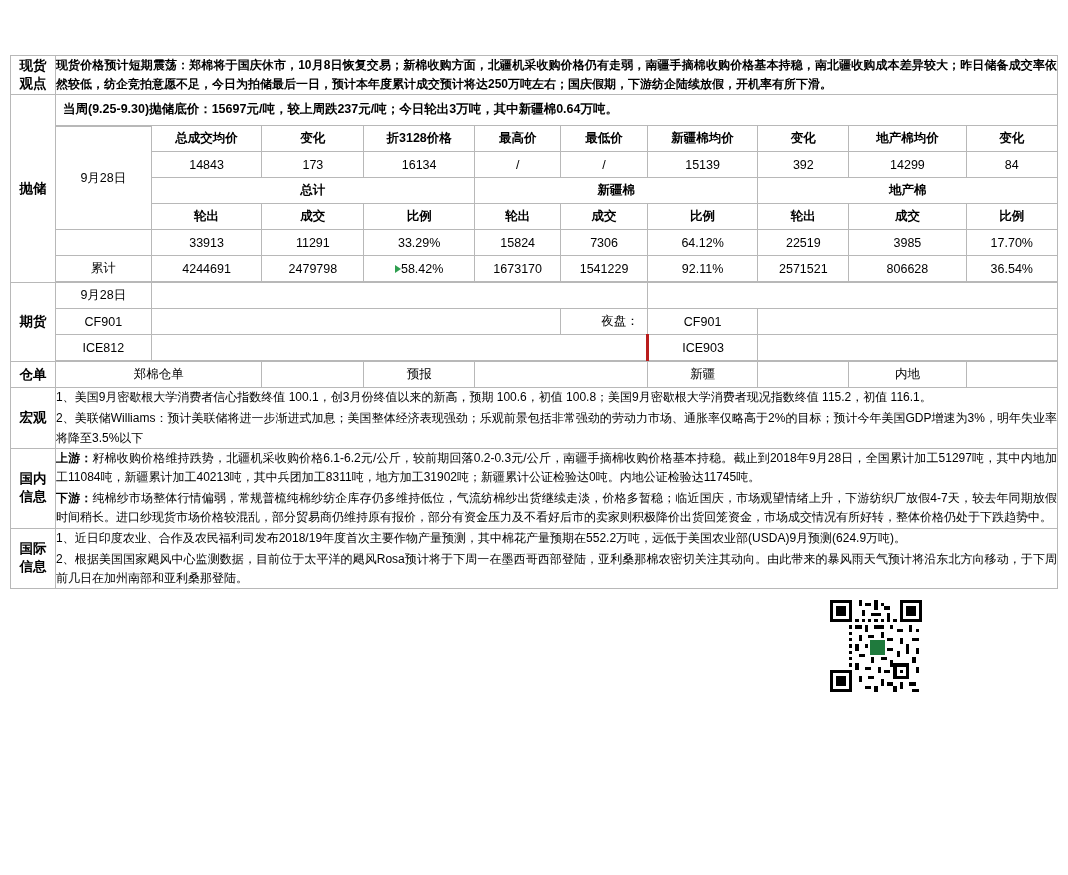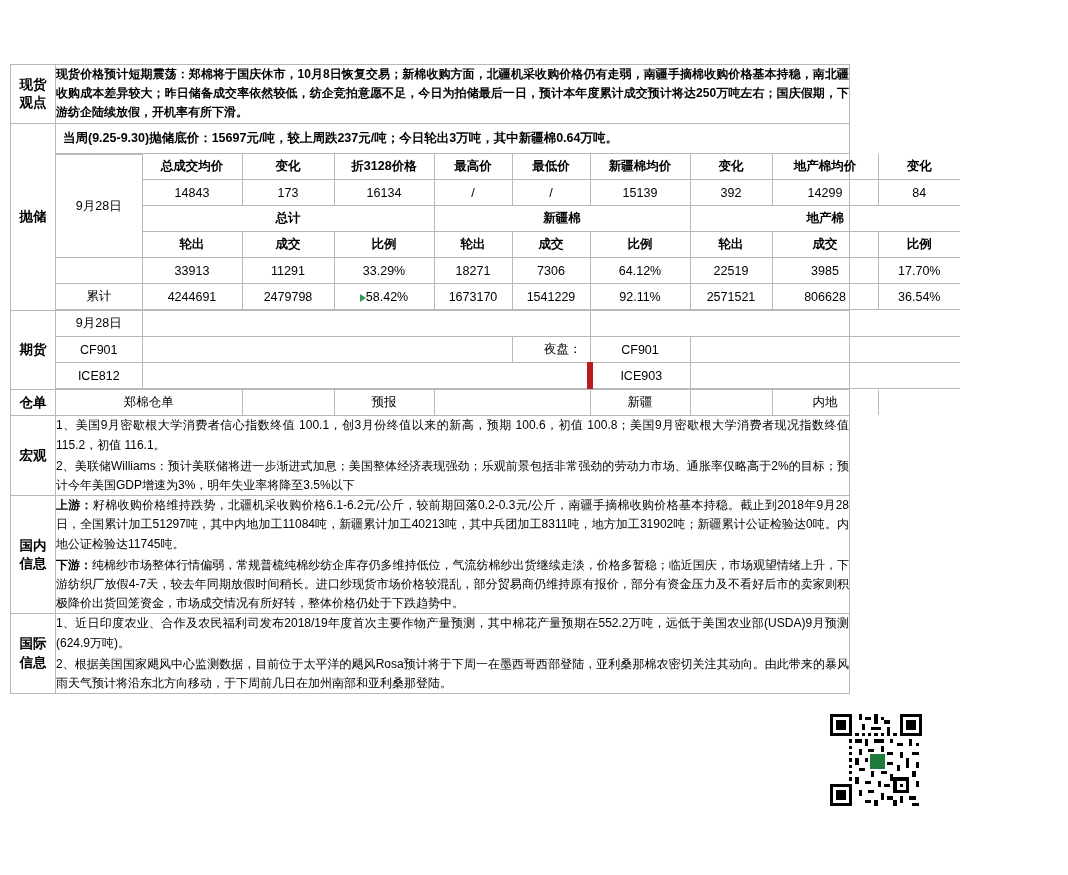--- a/index.html
+++ b/index.html
@@ -37,22 +37,22 @@
   }
   .doc-date {
     font-family: "DejaVu Serif", serif;
     font-size: 22px;
     font-weight: bold;
     letter-spacing: 1px;
   }
   
   table.main {
     border-collapse: collapse;
-    width: 840px;
-    margin: 12px 10px;
+    width: 1048px;
+    margin: 3px 10px;
     table-layout: fixed;
   }
   table.main > tbody > tr > td {
     border: 1px solid #b8b8b8;
     vertical-align: middle;
     padding: 0;
   }
   .rowlabel {
     width: 44px;
     text-align: center;
@@ -194,21 +194,21 @@
                 <td class="head">比例</td>
                 <td class="head">轮出</td>
                 <td class="head">成交</td>
                 <td class="head nb-right">比例</td>
               </tr>
               <tr>
                 <td class="nb-left nb-bottom"></td>
                 <td>33913</td>
                 <td>11291</td>
                 <td>33.29%</td>
-                <td>18271</td>
+                <td>15824</td>
                 <td>7306</td>
                 <td>64.12%</td>
                 <td>22519</td>
                 <td>3985</td>
                 <td class="nb-right">17.70%</td>
               </tr>
               <tr>
                 <td class="nb-left">累计</td>
                 <td>4244691</td>
                 <td>2479798</td>
@@ -250,21 +250,21 @@
               <tr>
                 <td class="nb-left">CF901</td>
                 <td colspan="4"></td>
                 <td style="text-align:right;padding-right:8px;border-right:none;font-family:Liberation Serif, serif;">夜盘：</td>
                 <td style="border-left:1px solid #b8b8b8;">CF901</td>
                 <td colspan="3" class="nb-right"></td>
               </tr>
               <tr>
                 <td class="nb-left">ICE812</td>
                 <td colspan="5" style="border-right:none;"></td>
-                <td style="border-left:6px solid #b91c1c;">ICE903</td>
+                <td style="border-left:3px solid #b91c1c;">ICE903</td>
                 <td colspan="3" class="nb-right"></td>
               </tr>
             </tbody>
           </table>
         </td>
       </tr>
 
       <tr>
         <td class="rowlabel">仓单</td>
         <td>

